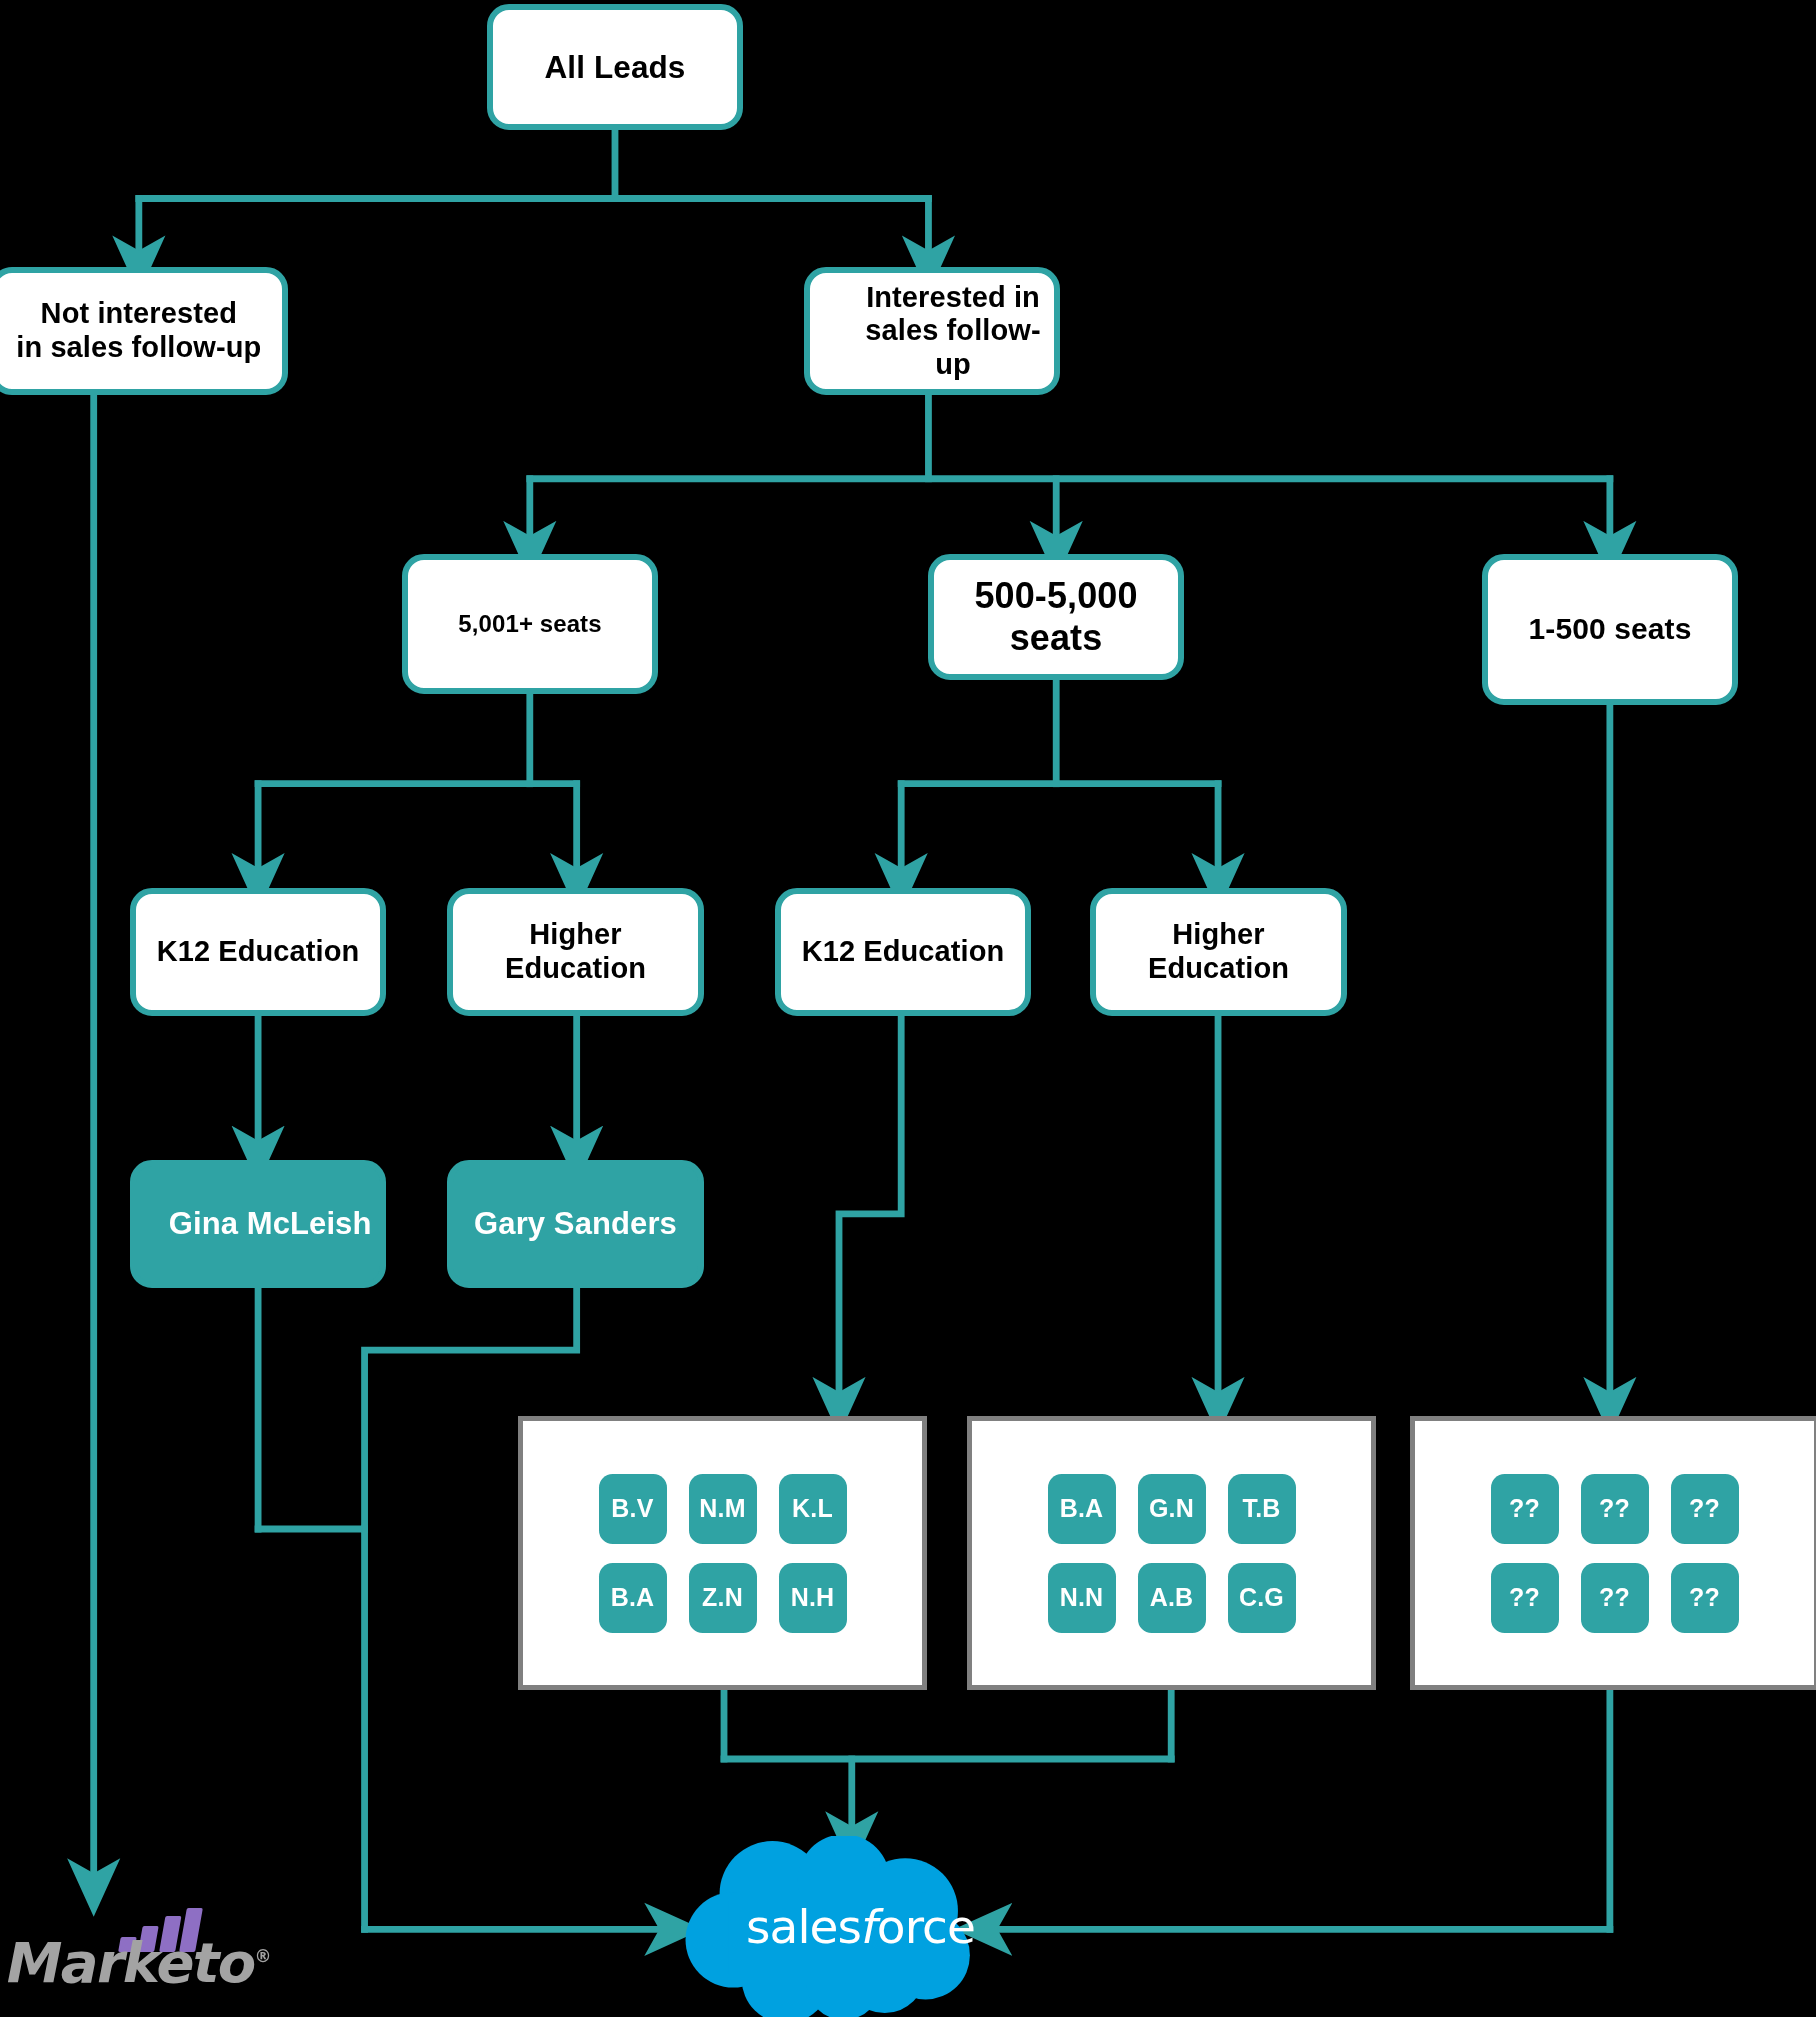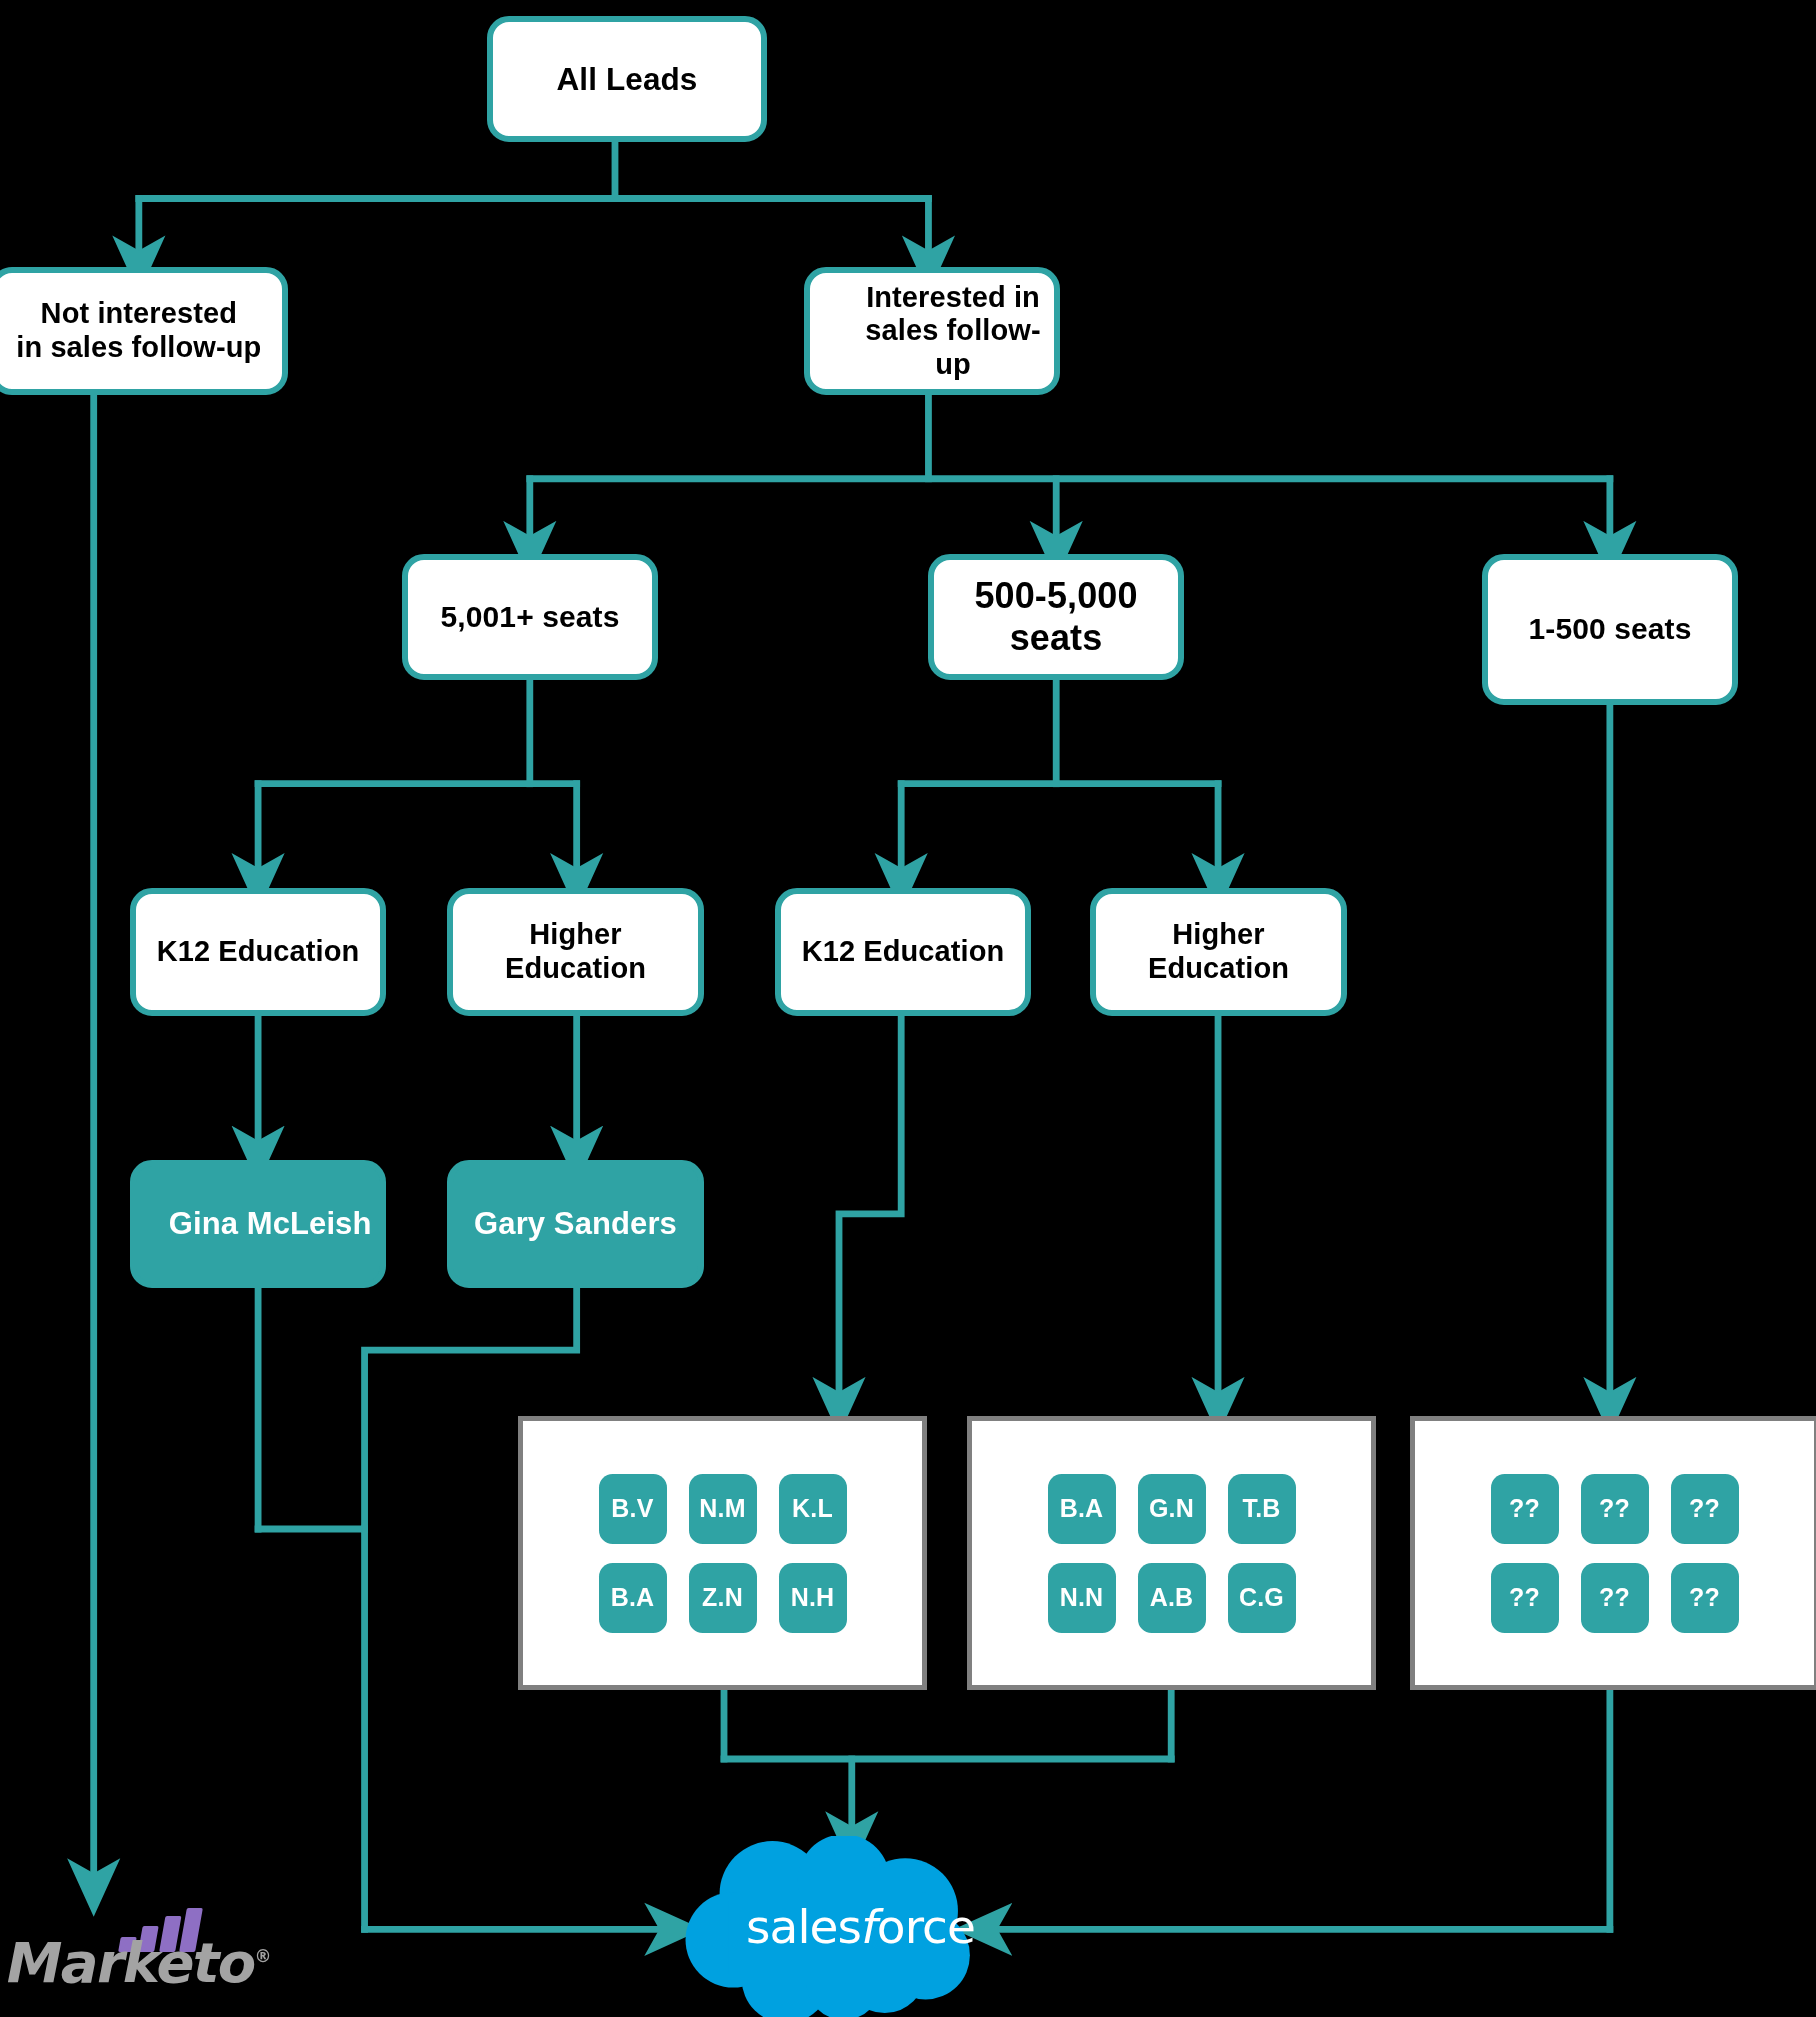--- a/index.html
+++ b/index.html
@@ -123,39 +123,39 @@
       <path d="M850,1985 L850,2065"></path>
       <path d="M1375,1985 L1375,2065"></path>
       <path d="M850,2065 L1375,2065"></path>
       <path d="M1000,2065 L1000,2160" marker-end="url(#ah)"></path>
 
       <path d="M1890,1985 L1890,2265"></path>
       <path d="M1890,2265 L1155,2265" marker-end="url(#ah)"></path>
     </g>
   </svg>
 
-  <div class="node" style="left:487px;top:16px;width:280px;height:126px;font-size:31.5px;">
+  <div class="node" style="left:487px;top:4px;width:256px;height:126px;font-size:31.5px;">
     <span>All Leads</span>
   </div>
 
   <div class="node" style="left:-10.2px;top:267px;width:298px;height:128px;font-size:29px;">
     <span>
       <b>Not interested</b><br>
       <b>in sales follow-up</b>
     </span>
   </div>
 
   <div class="node" style="left:804px;top:267px;width:256px;height:128px;font-size:29px;padding-left:42px;">
     <span>
       <b>Interested in</b><br>
       <b>sales follow-up</b>
     </span>
   </div>
 
-  <div class="node" style="left:402px;top:554px;width:256px;height:126px;font-size:30px;">
+  <div class="node" style="left:402px;top:554px;width:256px;height:140px;font-size:24px;">
     <span>5,001+ seats</span>
   </div>
 
   <div class="node" style="left:928px;top:554px;width:256px;height:126px;font-size:36px;">
     <span>500-5,000 seats</span>
   </div>
 
   <div class="node" style="left:1482px;top:554px;width:256px;height:151px;font-size:30px;">
     <span>1-500 seats</span>
   </div>

